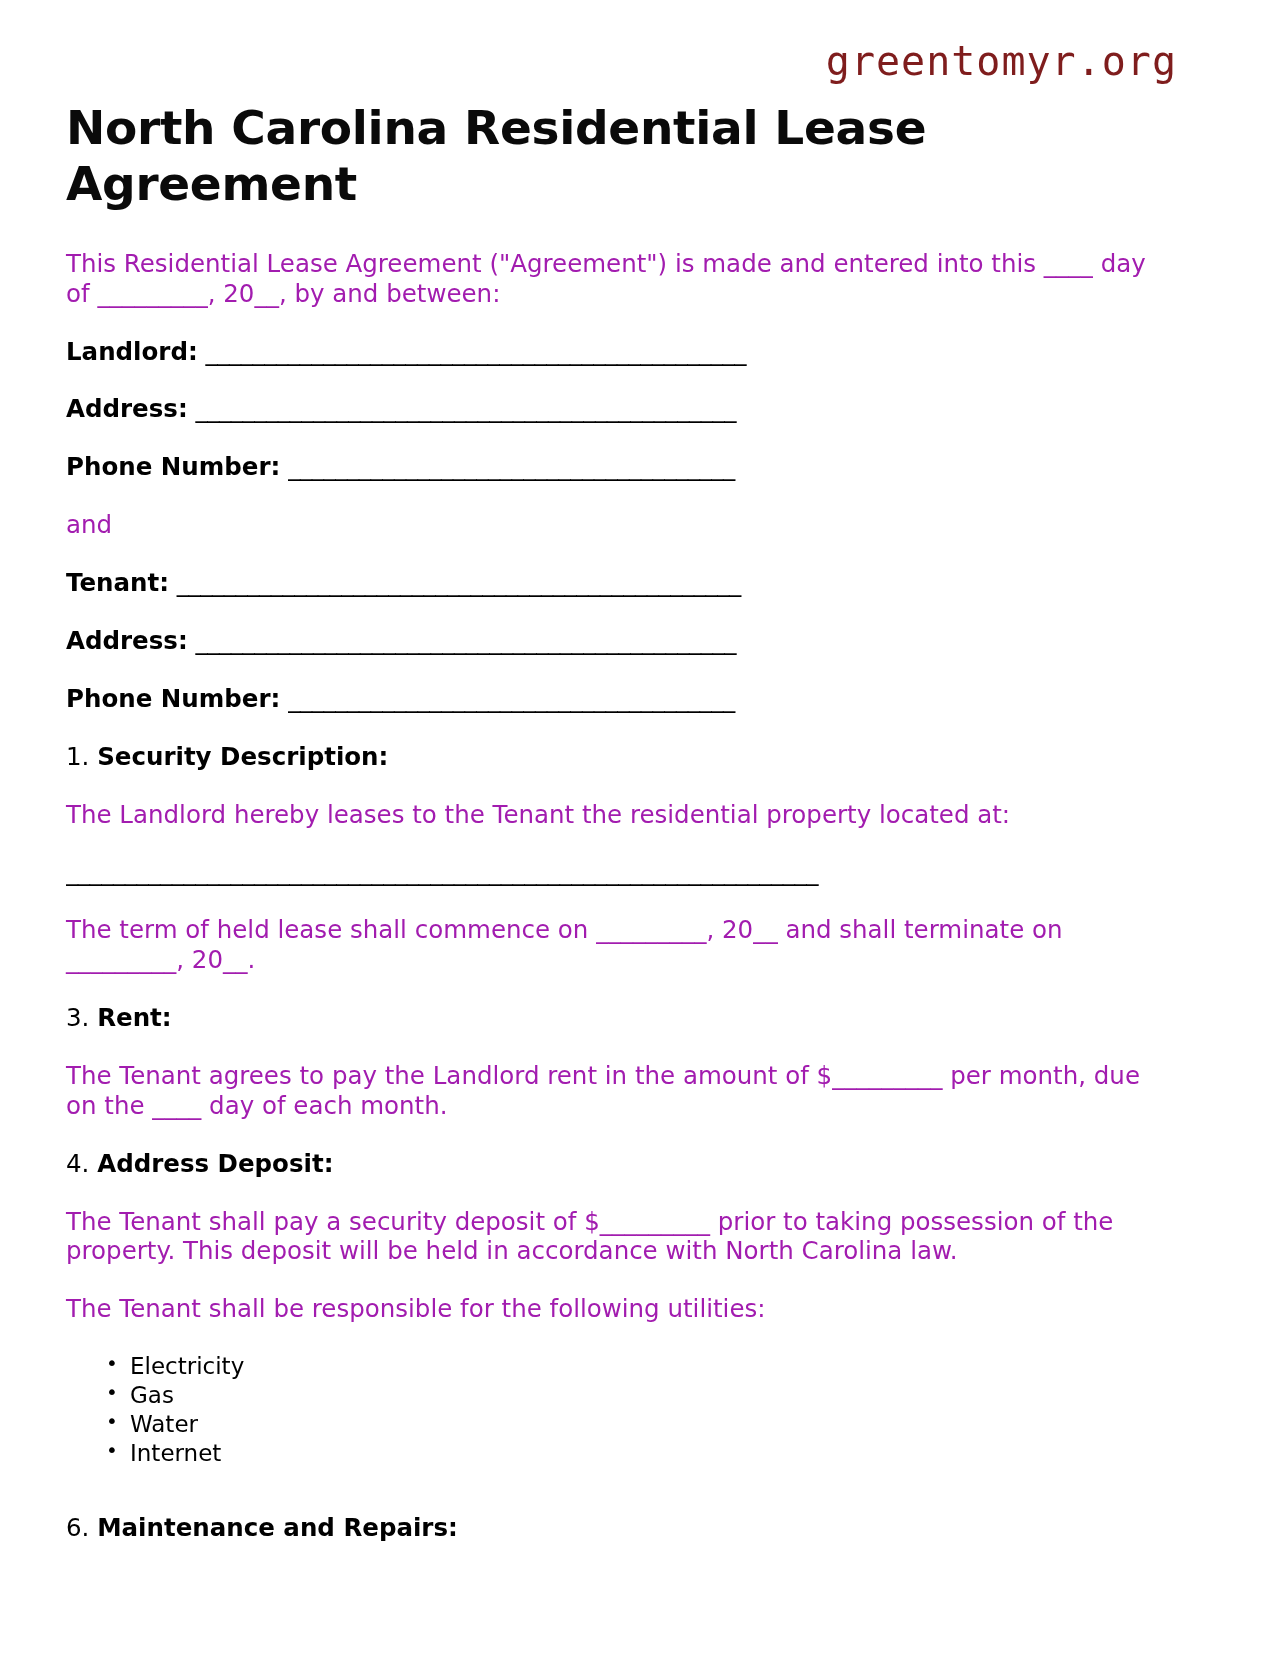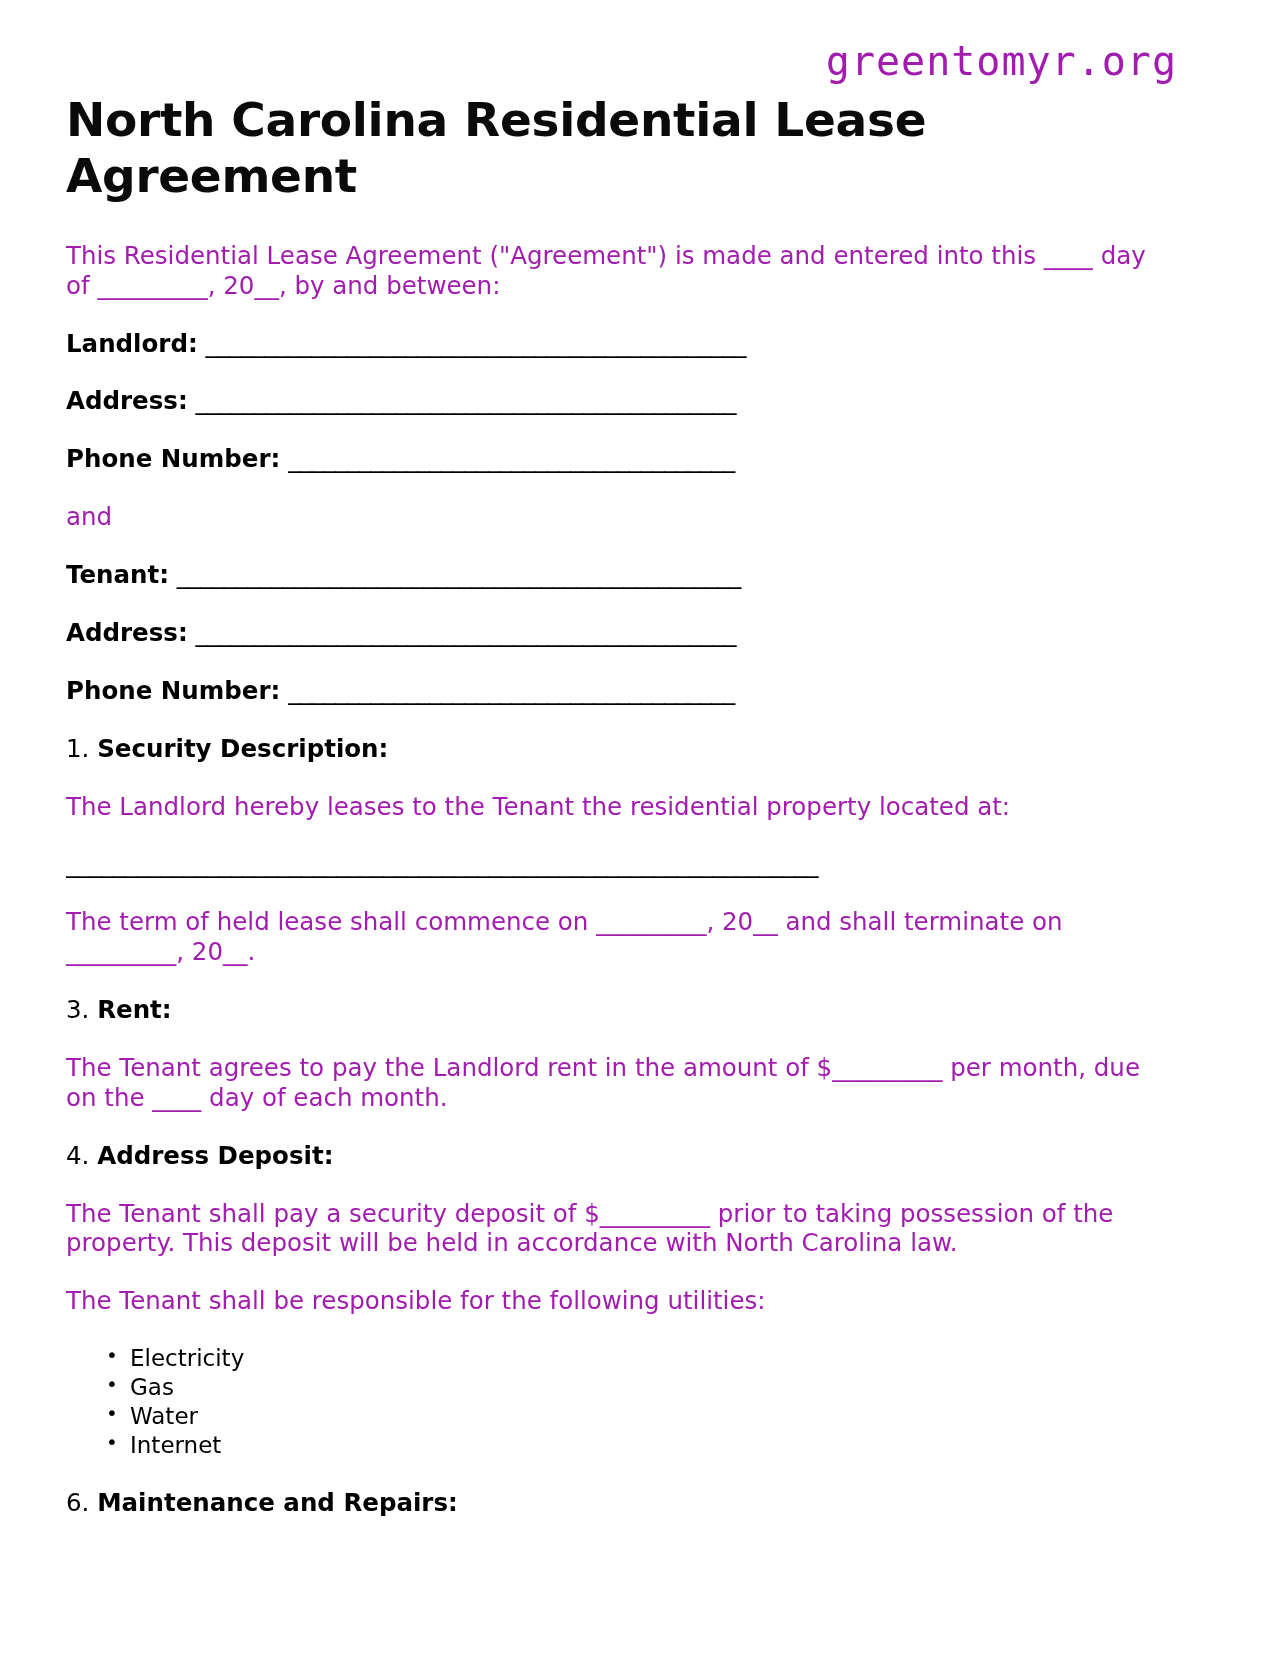--- a/index.html
+++ b/index.html
@@ -19,28 +19,28 @@
     overflow: hidden;
     box-sizing: border-box;
   }
   .watermark {
     position: absolute;
     top: 38px;
     right: 105px;
     font-family: "DejaVu Sans Mono", monospace;
     font-size: 40px;
     letter-spacing: 1px;
-    color: #a21caf;
+    color: #7f1d1d;
     white-space: nowrap;
     user-select: none;
   }
   .content {
     position: absolute;
     left: 66px;
-    top: 92px;
+    top: 100px;
     width: 1110px;
   }
   h1.doc-title {
     font-family: "DejaVu Sans", sans-serif;
     font-weight: bold;
     font-size: 47px;
     line-height: 1.2;
     letter-spacing: -0.3px;
     margin: 0 0 36px 0;
     color: #0a0a0a;
@@ -78,21 +78,21 @@
   }
   .rule-line {
     font-size: 24.5px;
     line-height: 1.22;
     margin: 0 0 28px 0;
     letter-spacing: -0.5px;
     white-space: nowrap;
     overflow: hidden;
   }
   ul.util-list {
-    margin: 0 0 28px 0;
+    margin: 0 0 45px 0;
     padding-left: 64px;
     list-style: none;
   }
   ul.util-list li {
     font-size: 23px;
     line-height: 1.26;
     position: relative;
     padding-left: 0;
   }
   ul.util-list li::before {

